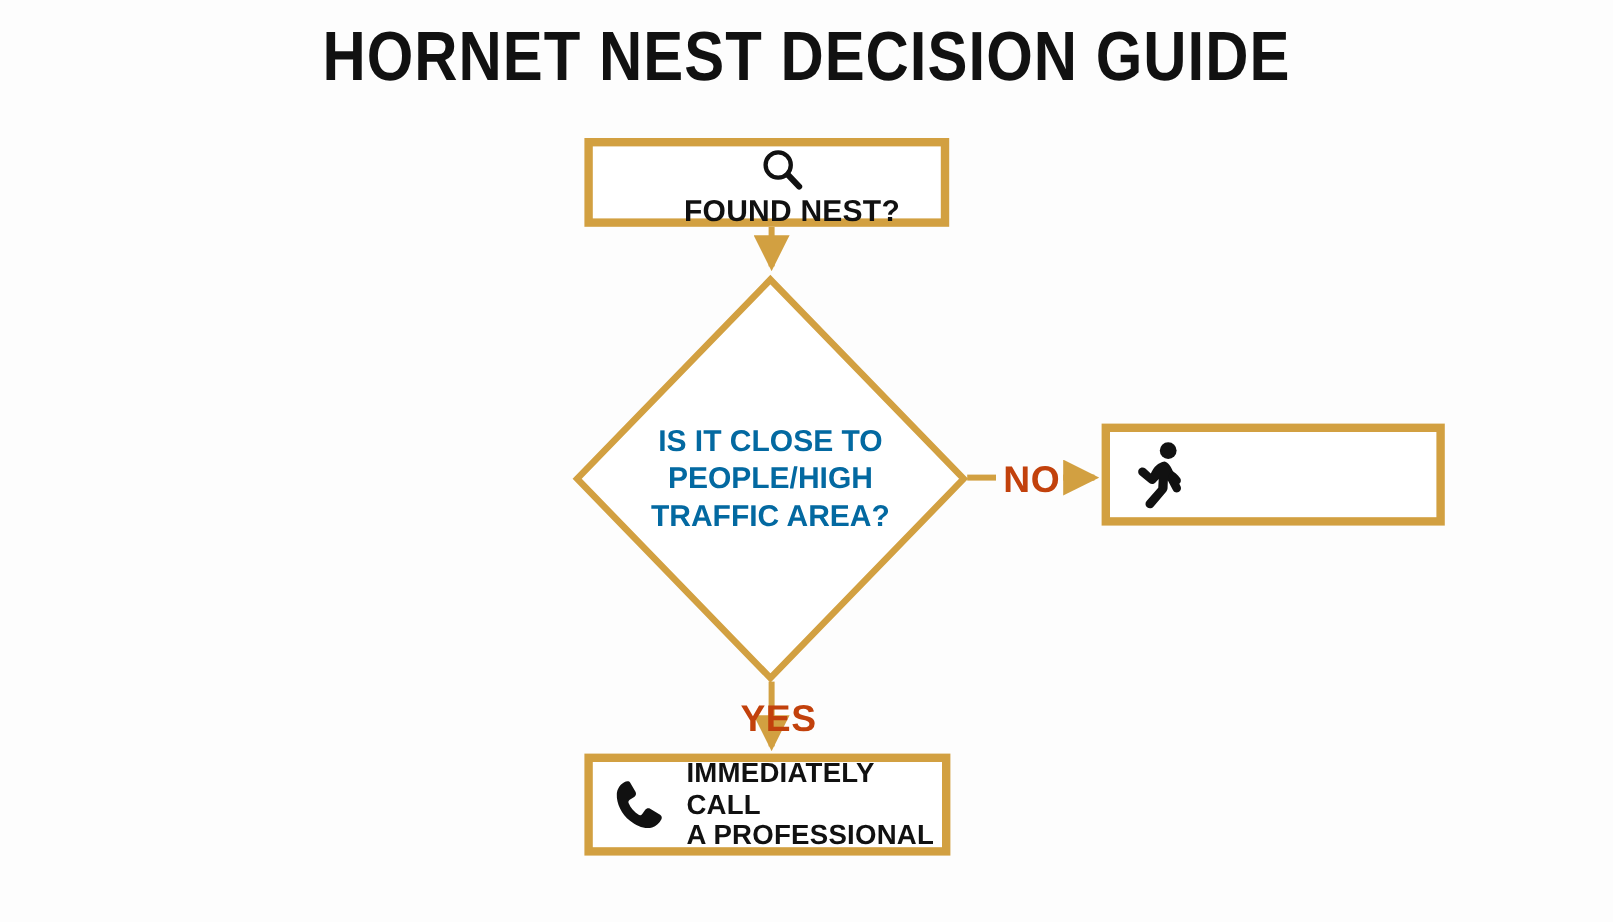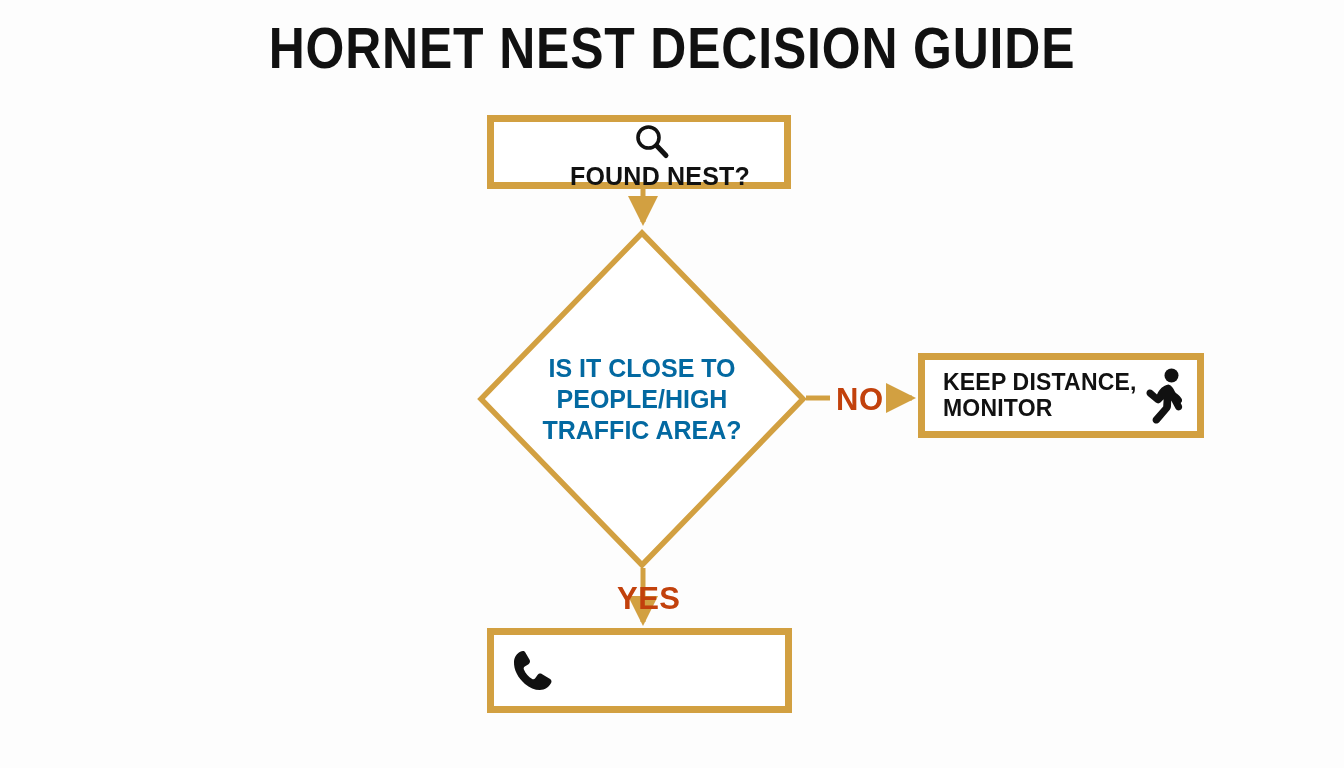--- a/index.html
+++ b/index.html
@@ -198,22 +198,20 @@
     <div id="diamond-text">IS IT CLOSE TO
 PEOPLE/HIGH
 TRAFFIC AREA?</div>
   </div>
 
   <div class="branch-label" id="label-no">NO</div>
 
   <div class="branch-label" id="label-yes">YES</div>
 
   <div class="node-box" id="box-keep-distance">
-    <span class="node-label">KEEP DISTANCE,
-MONITOR</span>
     <span class="icon">
       <svg width="48" height="58" viewBox="0 0 48 58">
         <g fill="#111111">
           <circle cx="30.5" cy="8.5" r="7"></circle>
           <path d="M27.5 17.5 C22 18.5 18.5 22 16 27.5 L11.5 23.5
                    C10 22 7.5 22.2 6.2 23.8 C5 25.4 5.3 27.7 6.9 29
                    L14.8 35.6 C16.3 36.8 18.4 36.7 19.7 35.3
                    L22.6 32.2 L22.2 39.5 L12.5 50.5
                    C11.1 52.1 11.3 54.4 12.9 55.7
                    C14.5 57 16.9 56.8 18.2 55.2 L28.8 42.8
@@ -239,15 +237,17 @@
                  C36.8 40.6 39.6 38.0 41.2 34.8
                  C41.9 33.4 41.4 31.8 40.1 31.0
                  L31.8 25.9 C30.4 25.1 28.6 25.5 27.7 26.8
                  L25.2 30.3 C24.5 31.3 23.2 31.6 22.2 31.0
                  C18.6 28.8 15.6 25.4 13.9 21.4
                  C13.4 20.3 13.8 19.0 14.8 18.4
                  L18.5 16.2 C19.9 15.4 20.4 13.6 19.7 12.1
                  L15.2 4.2 C14.3 2.6 12.0 2.8 10.2 3.8 Z"></path>
       </svg>
     </span>
+    <span class="node-label">IMMEDIATELY CALL
+A PROFESSIONAL</span>
   </div>
 
 </div>
 
 </body></html>

